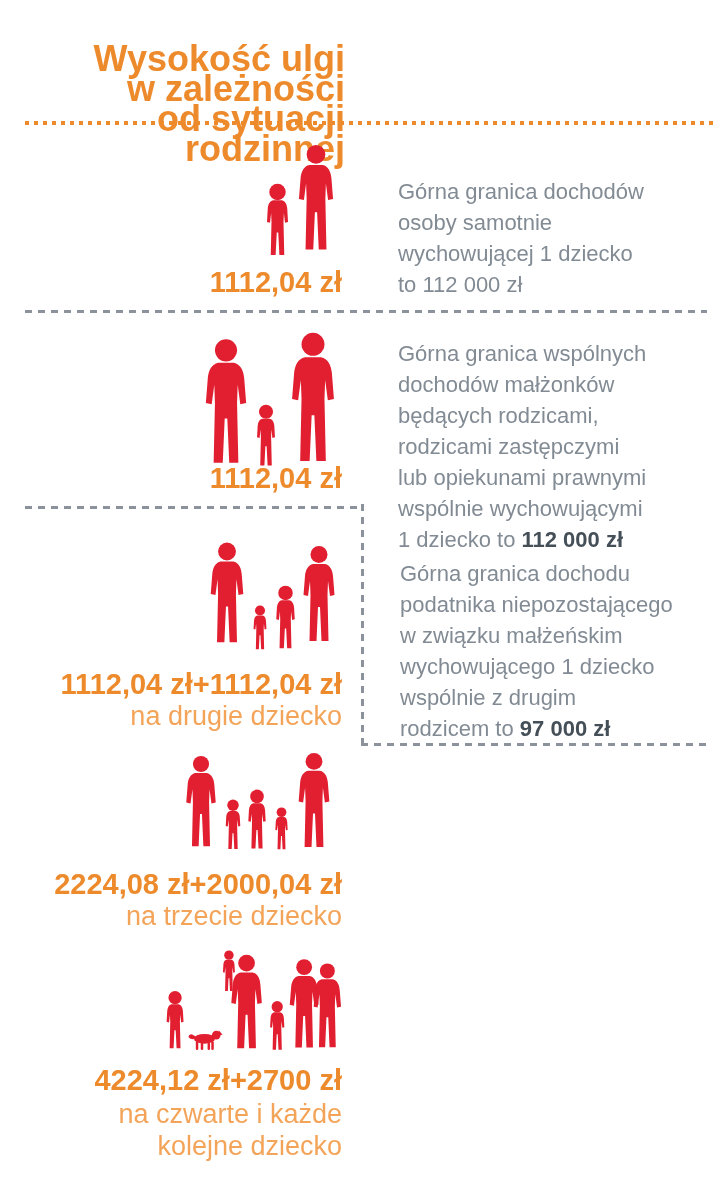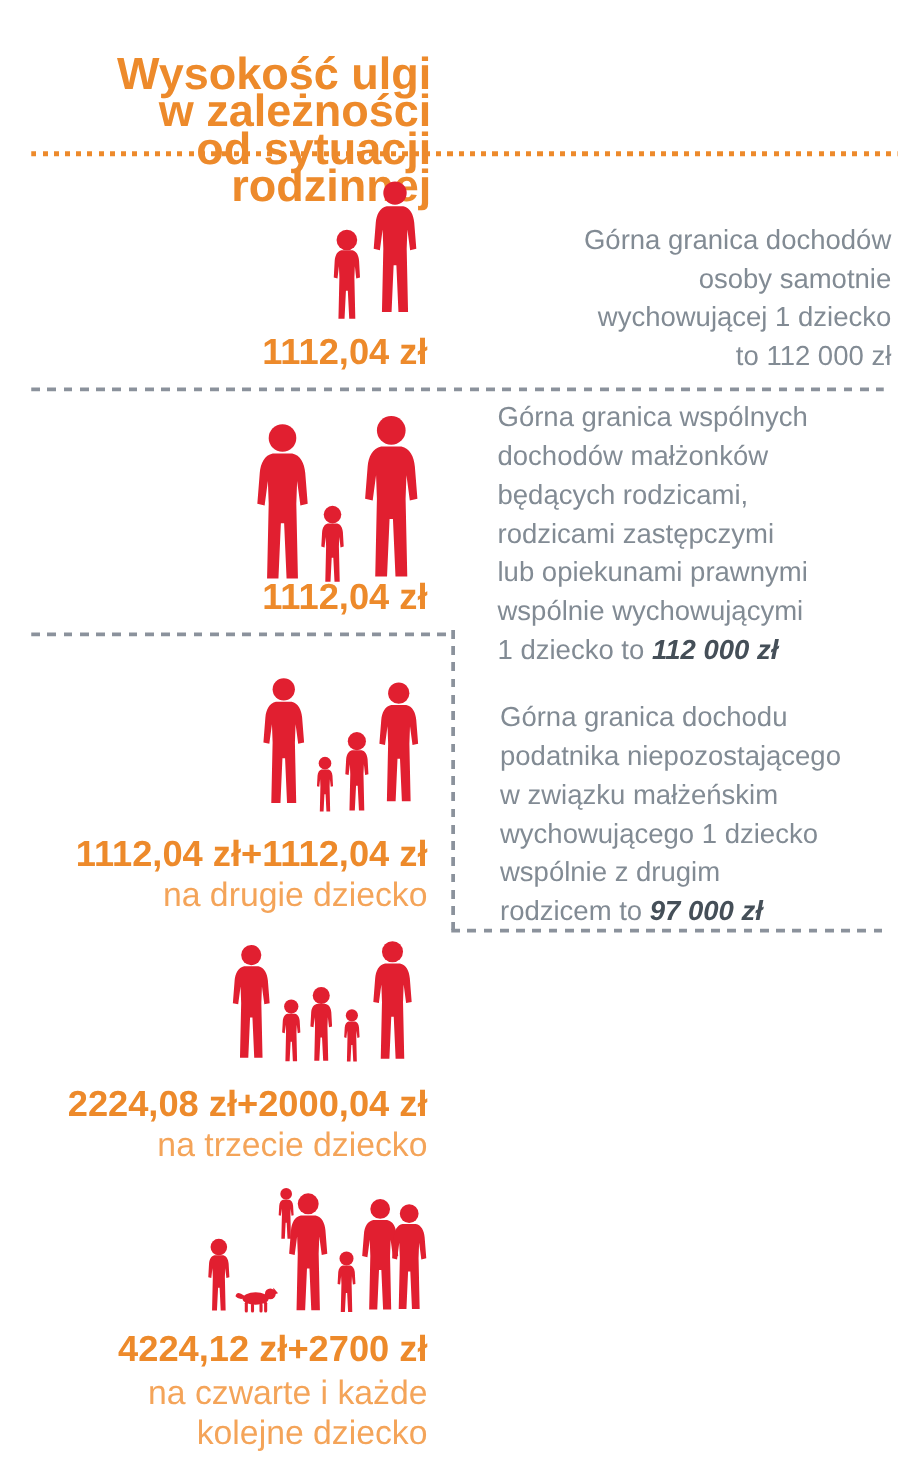--- a/index.html
+++ b/index.html
@@ -28,21 +28,21 @@
   .fig{position:absolute;}
   .fig svg{display:block;}
   
   .amount{position:absolute;right:378px;width:360px;text-align:right;
     font-size:29px;font-weight:700;color:#ED8A2B;letter-spacing:0;}
   .sublabel{position:absolute;right:378px;width:360px;text-align:right;
     font-size:27px;font-weight:400;color:#F4A459;line-height:32px;white-space:pre-line;}
   
   .limit{position:absolute;left:398px;width:315px;font-size:22px;line-height:31px;
     color:#828B94;white-space:pre-line;}
-  .limit b{color:#454F58;font-weight:700;white-space:pre-line;font-style:italic;}
+  .limit b{color:#454F58;font-weight:700;white-space:pre-line;}
 </style>
 </head>
 <body>
 
 <div class="page">
 
   <svg width="0" height="0" style="position:absolute" aria-hidden="true">
     <defs>
       <symbol id="p-adult" viewBox="0 0 40 100">
         <circle cx="20" cy="9.5" r="8.5"></circle>
@@ -123,26 +123,26 @@
       <use href="#p-adult" x="68" y="4" width="44" height="106"></use>
       <use href="#p-child" x="112" y="54" width="22" height="56"></use>
       <use href="#p-adult" x="132" y="8" width="40" height="102"></use>
       <use href="#p-adult" x="158" y="12" width="38" height="98"></use>
     </svg>
   </div>
   <div class="amount" style="top:1064px;">4224,12 zł+2700 zł</div>
   <div class="sublabel" style="top:1098px;">na czwarte i każde
 kolejne dziecko</div>
 
-  <div class="limit" style="top:176px;text-align:right;"><span>Górna granica dochodów
+  <div class="limit" style="top:176px;"><span>Górna granica dochodów
 osoby samotnie
 wychowującej 1 dziecko
 to 112 000 zł</span><b></b></div>
 
-  <div class="limit" style="top:318px;"><span>Górna granica wspólnych
+  <div class="limit" style="top:338px;"><span>Górna granica wspólnych
 dochodów małżonków
 będących rodzicami,
 rodzicami zastępczymi
 lub opiekunami prawnymi
 wspólnie wychowującymi
 1 dziecko to </span><b>112 000 zł</b></div>
 
   <div class="limit" style="top:558px;left:400px;"><span>Górna granica dochodu
 podatnika niepozostającego
 w związku małżeńskim

